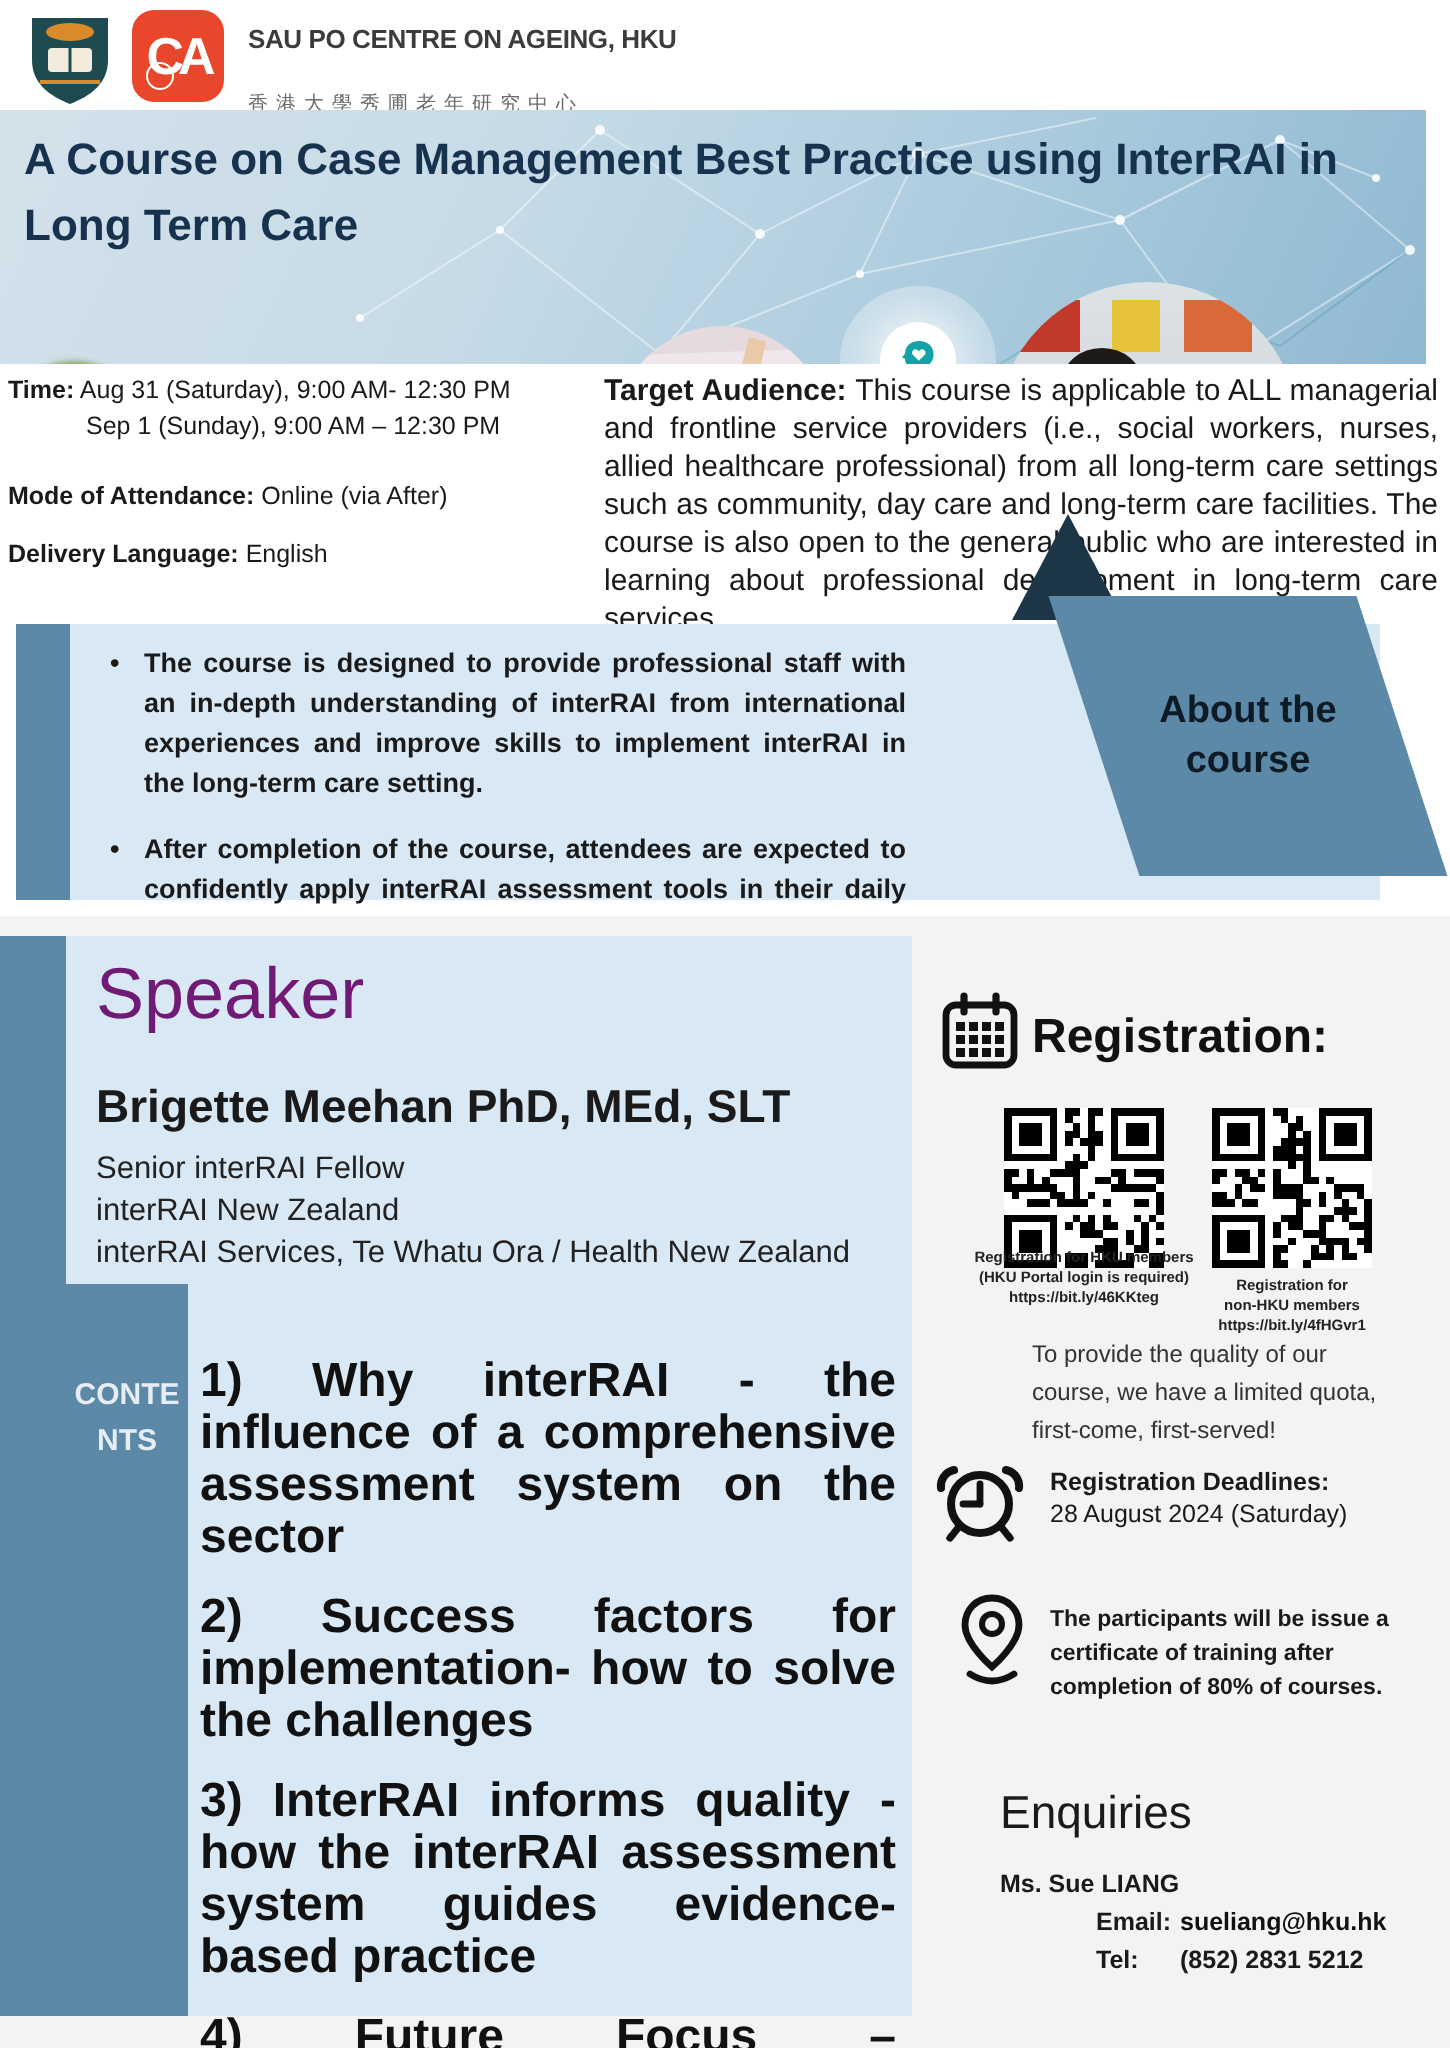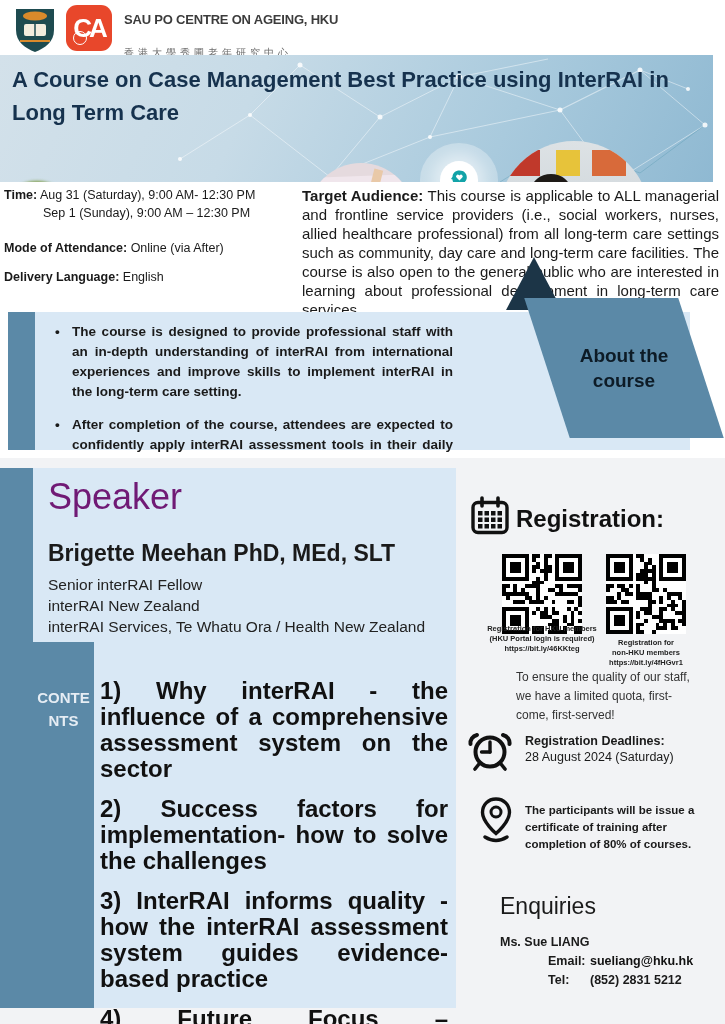--- a/index.html
+++ b/index.html
@@ -504,21 +504,21 @@
     <div>Registration for HKU members</div>
     <div>(HKU Portal login is required)</div>
     <div>https://bit.ly/46KKteg</div>
   </div>
   <div class="qr-cap cap-r">
     <div>Registration for</div>
     <div>non-HKU members</div>
     <div>https://bit.ly/4fHGvr1</div>
   </div>
 
-  <div class="quota">To ensure the quality of our staff, we have a limited quota, first-come, first-served!</div>
+  <div class="quota">To provide the quality of our course, we have a limited quota, first-come, first-served!</div>
 
   <svg class="clock-icon" width="46" height="48" viewBox="0 0 46 48">
     <circle cx="23" cy="26" r="14.5" fill="none" stroke="#111" stroke-width="4"></circle>
     <line x1="23" y1="26" x2="23" y2="16" stroke="#111" stroke-width="3.4" stroke-linecap="round"></line>
     <line x1="23" y1="26" x2="14.5" y2="26" stroke="#111" stroke-width="3.4" stroke-linecap="round"></line>
     <path d="M10 9 C5.5 10 3 14 3.5 18" fill="none" stroke="#111" stroke-width="4" stroke-linecap="round"></path>
     <path d="M36 9 C40.5 10 43 14 42.5 18" fill="none" stroke="#111" stroke-width="4" stroke-linecap="round"></path>
     <line x1="12" y1="38" x2="8" y2="43" stroke="#111" stroke-width="3.6" stroke-linecap="round"></line>
     <line x1="34" y1="38" x2="38" y2="43" stroke="#111" stroke-width="3.6" stroke-linecap="round"></line>
   </svg>

